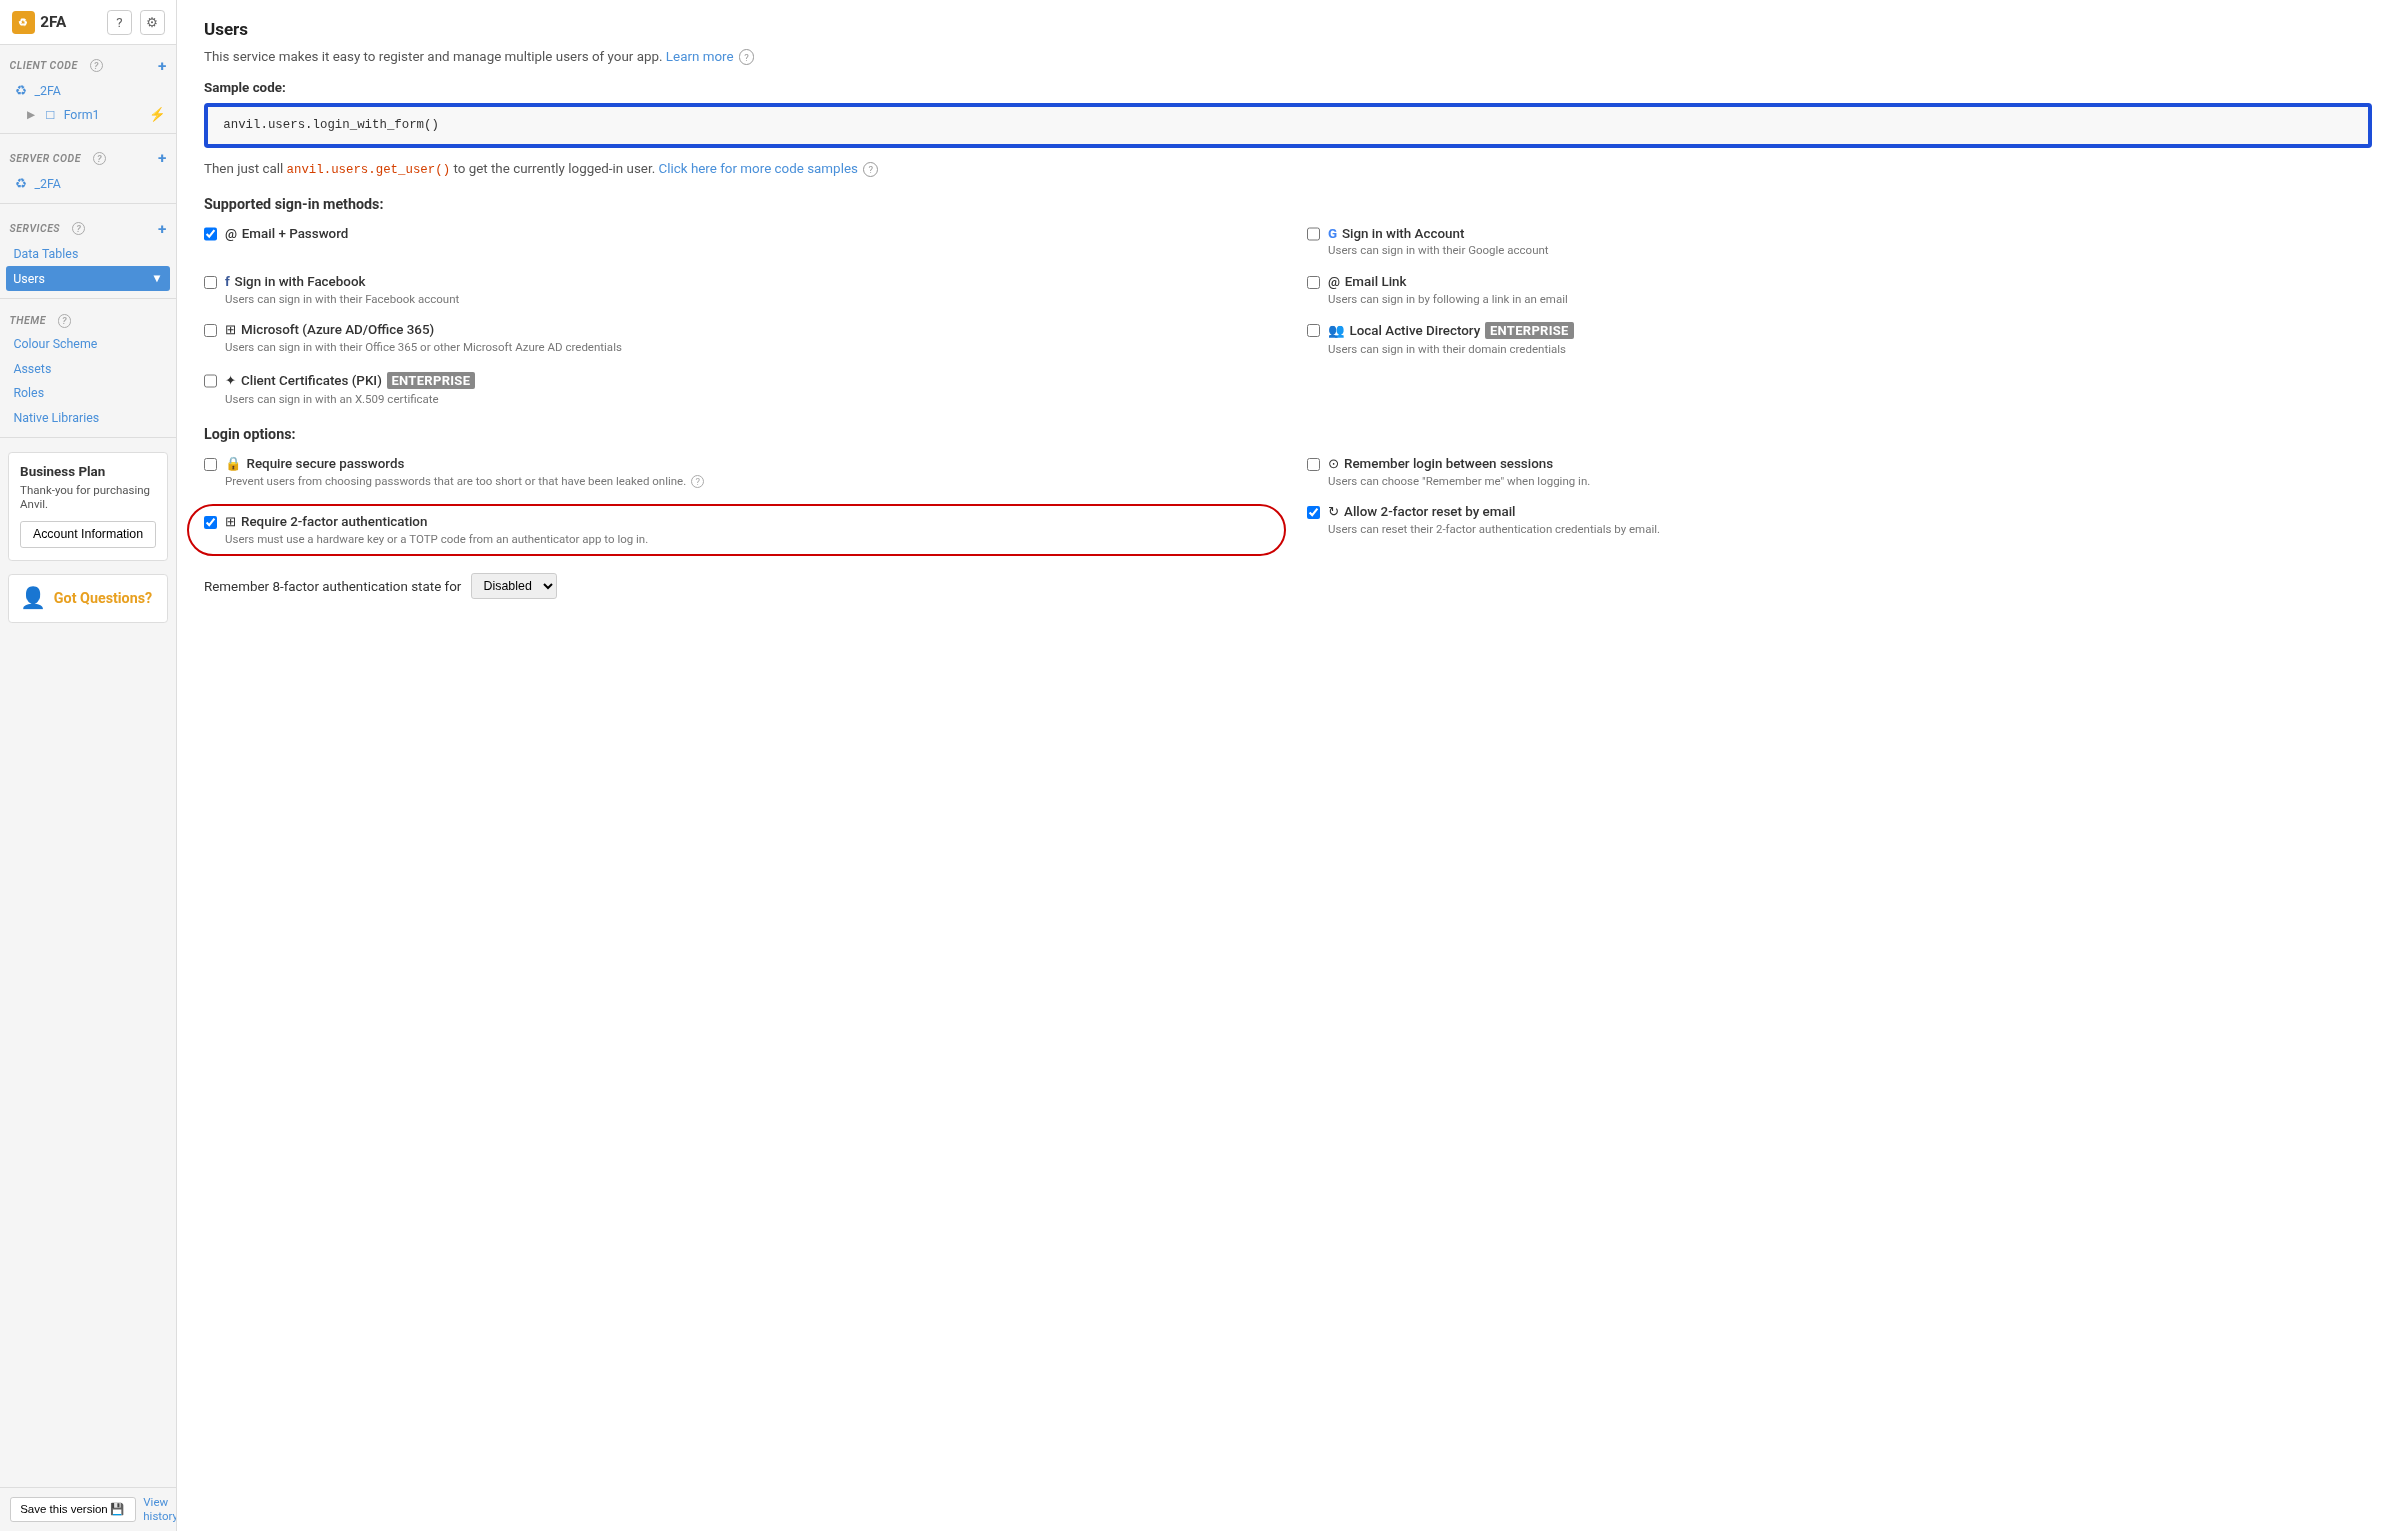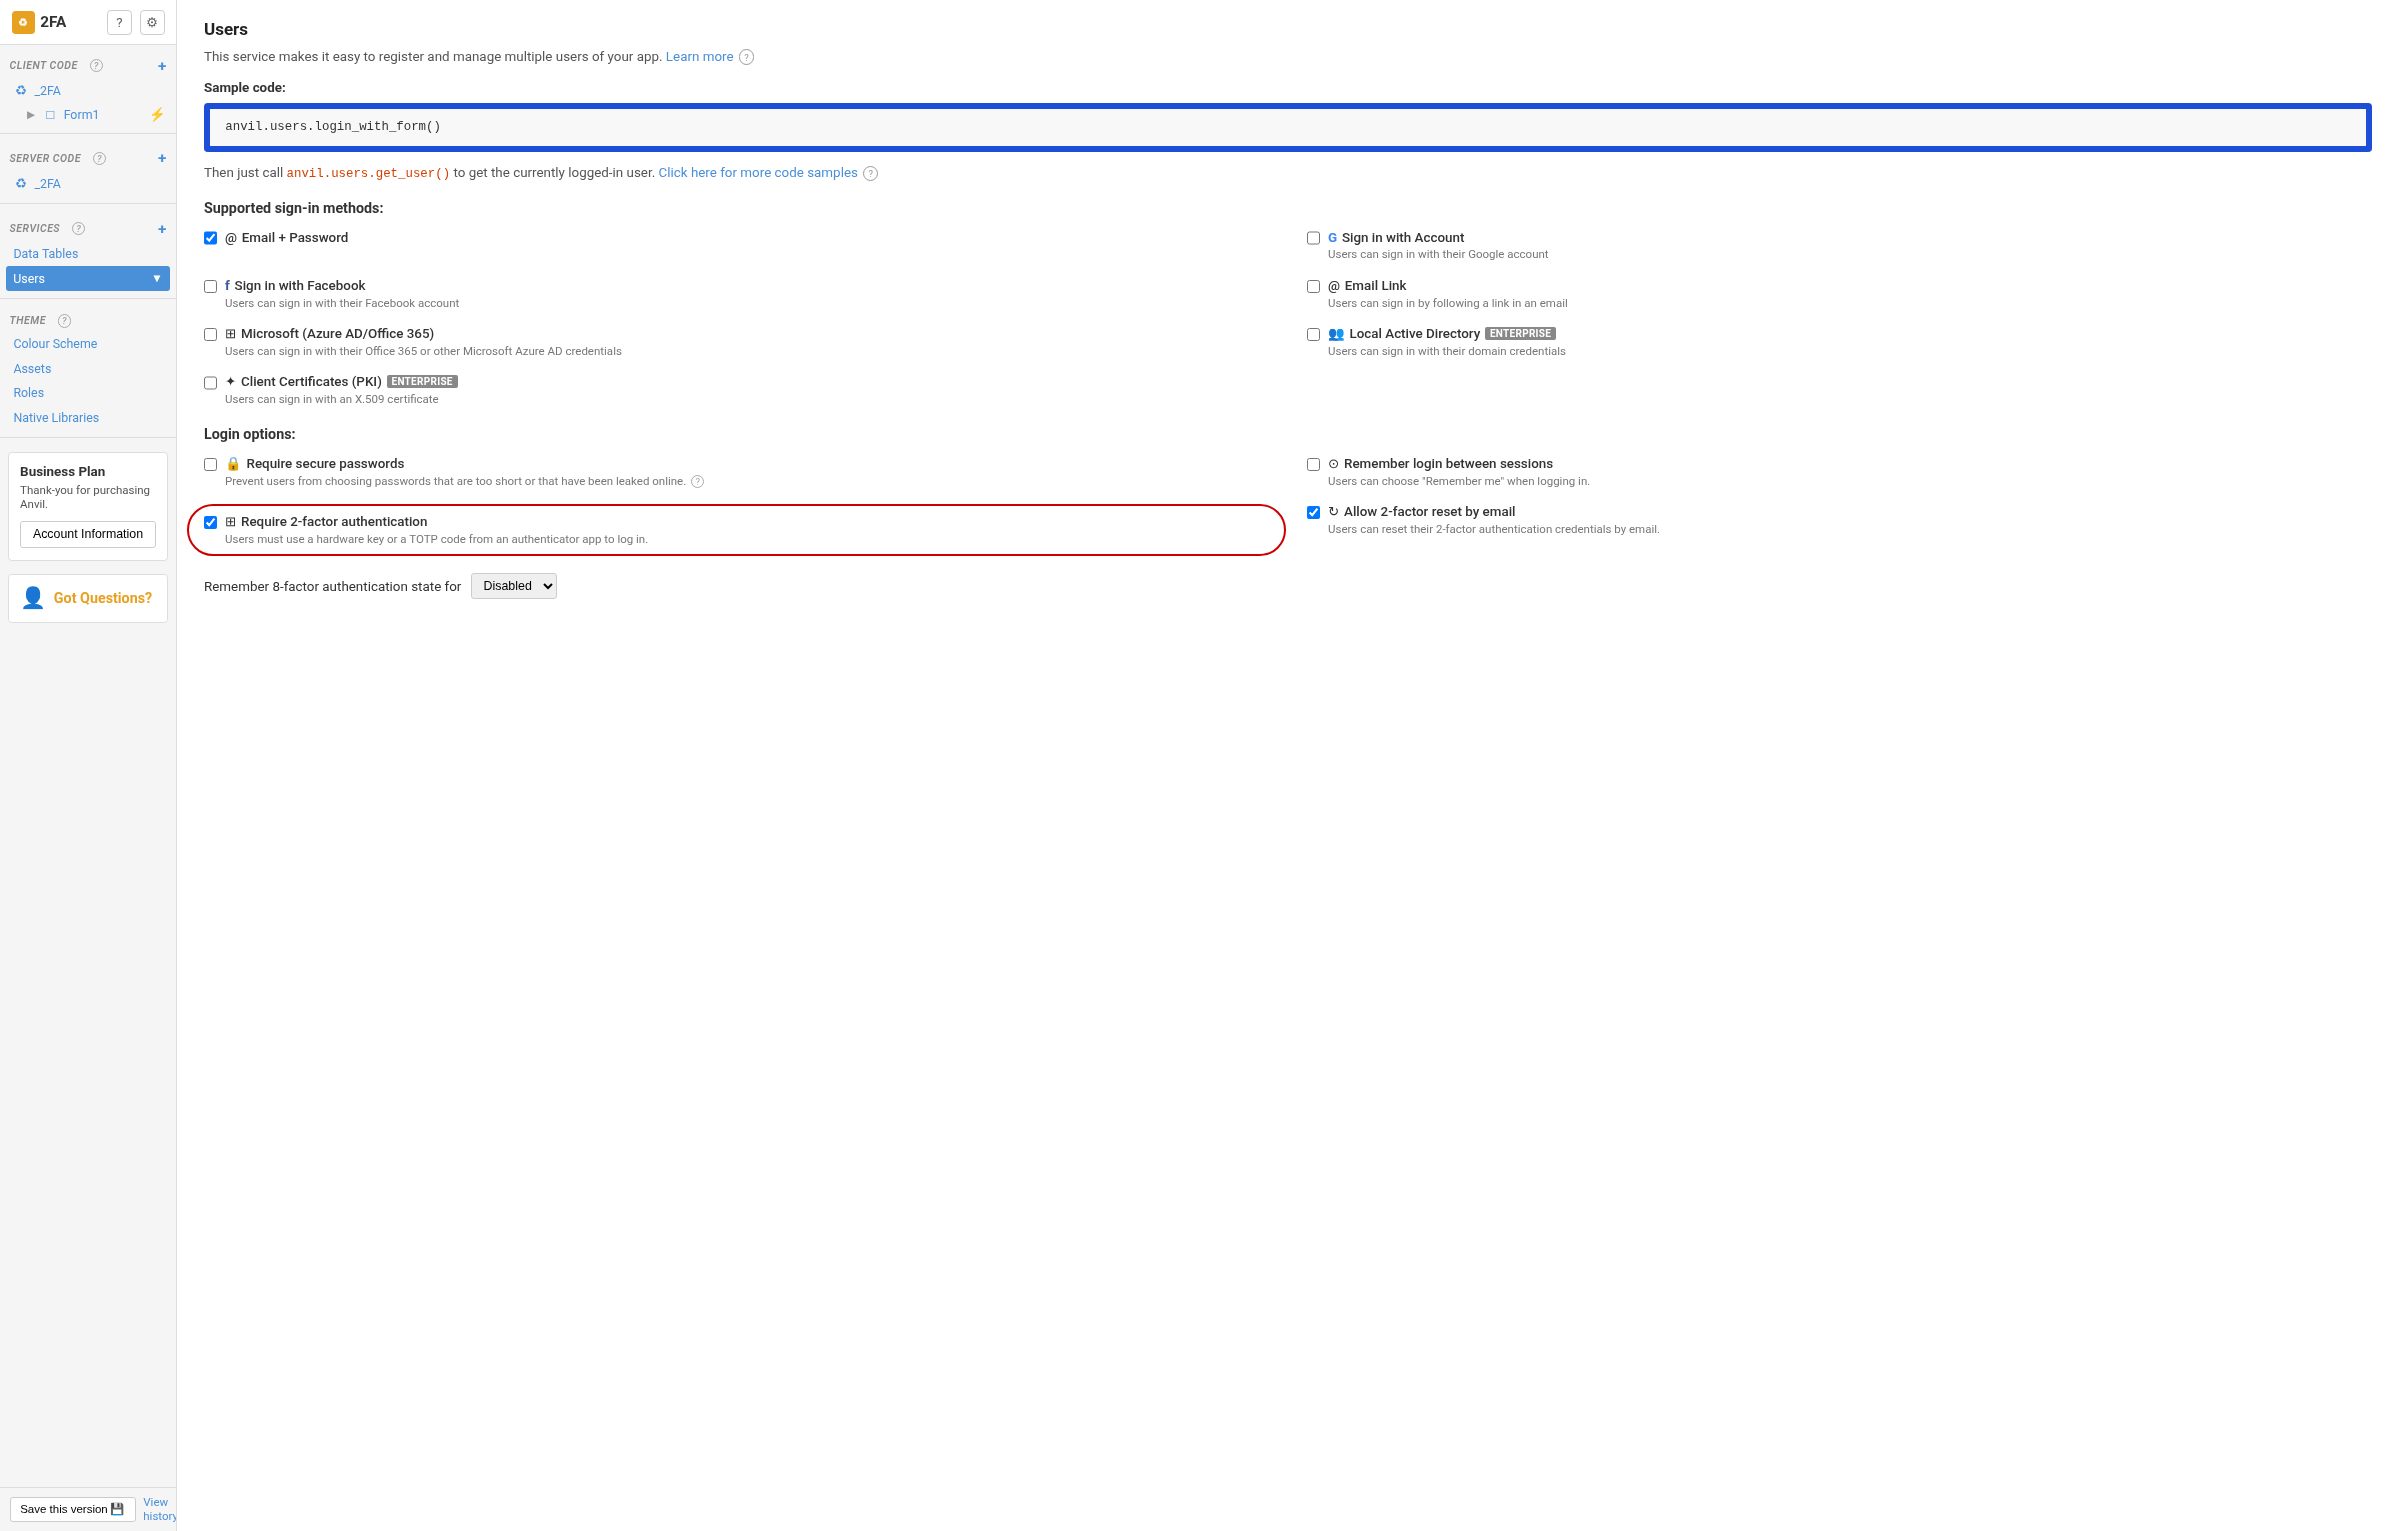--- a/index.html
+++ b/index.html
@@ -283,21 +283,21 @@
     }
 
     .sample-code-label {
       font-weight: bold;
       font-size: 13.4px;
       margin-bottom: 7.6px;
     }
 
     .code-block {
       background: #f8f8f8;
-      border: 6px solid #1d4ed8;
+      border: 4px solid #1d4ed8;
       border-radius: 3.8px;
       padding: 11.5px 15.3px;
       font-family: 'Courier New', monospace;
       font-size: 12.4px;
       color: #333;
       margin-bottom: 13.4px;
     }
 
     .inline-code {
       color: #d44000;
@@ -353,21 +353,21 @@
 
     .method-desc {
       font-size: 11.5px;
       color: #777;
       line-height: 1.4;
     }
 
     .enterprise-badge {
       background: #888;
       color: white;
-      font-size: 10px;
+      font-size: 13px;
       padding: 1px 4.8px;
       border-radius: 1.9px;
       font-weight: bold;
       letter-spacing: 0.3px;
       text-transform: uppercase;
     }
 
     .method-icon {
       font-size: 13.4px;
     }

